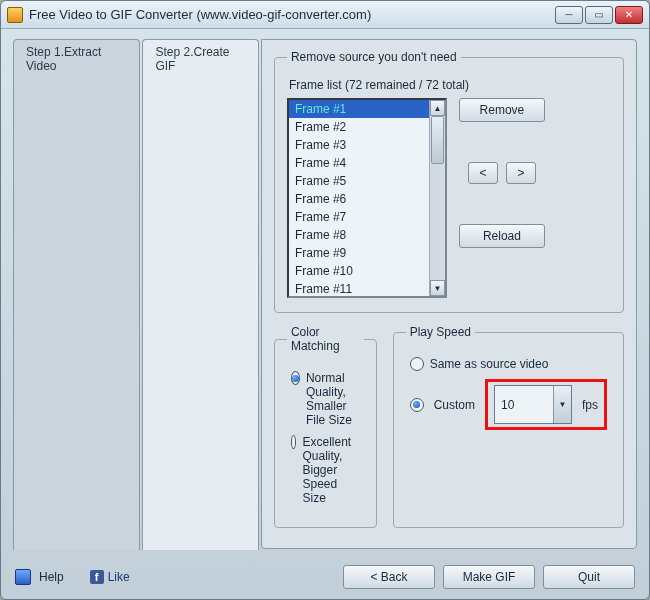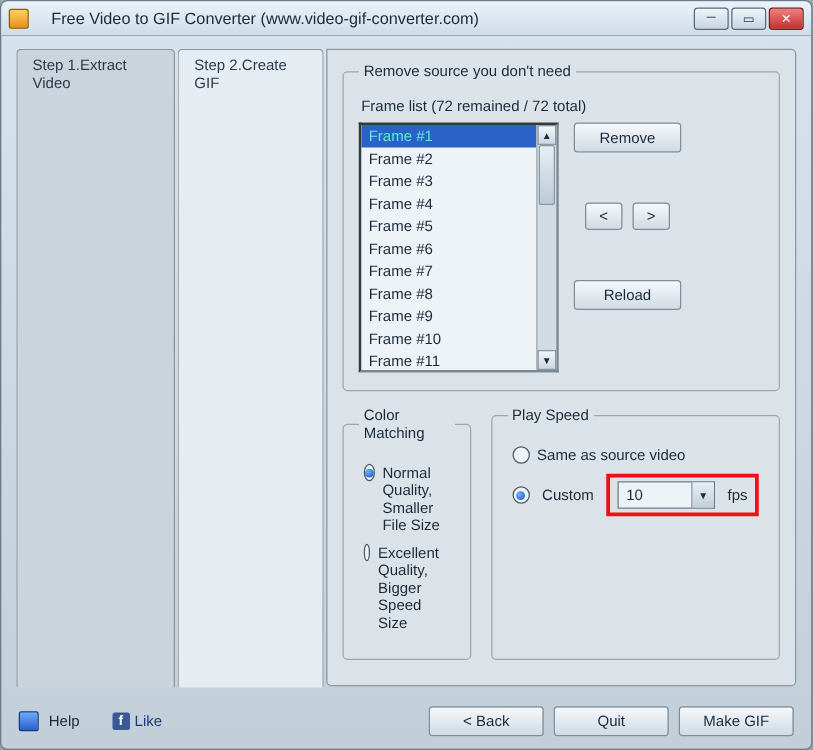--- a/index.html
+++ b/index.html
@@ -24,21 +24,20 @@
     flex-direction: column;
   }
   .titlebar {
     height: 28px;
     background: linear-gradient(#eaf2fa, #cfdde8);
     border-bottom: 1px solid #9aaab6;
     display: flex;
     align-items: center;
     padding: 0 6px;
     border-radius: 6px 6px 0 0;
-    gap: 12px;
   }
   .titlebar .app-icon {
     width: 16px; height: 16px; margin-right: 6px;
     background: linear-gradient(#ffd060,#e89020);
     border: 1px solid #806000;
     border-radius: 2px;
   }
   .titlebar .title {
     flex: 1;
     font-size: 13px;
@@ -179,21 +178,21 @@
     background:#eef3f7; display:inline-flex; align-items:center; justify-content:center;
     cursor:pointer;
   }
   .radio.checked::after {
     content:""; width:7px; height:7px; border-radius:50%;
     background: radial-gradient(circle at 35% 35%, #6fb2ff, #1350b8);
   }
   .custom-line { display:flex; align-items:center; gap:10px; }
   .combo {
     display:flex; align-items:center;
-    width: 78px; height:22px;
+    width: 78px; height:39px;
     background:#eef3f7; border:1px solid #6a7a88;
   }
   .combo .val { flex:1; padding:0 6px; }
   .combo .dd { width:18px; height:100%; border-left:1px solid #8a98a4; background:linear-gradient(#e8eef4,#c2cfd8); display:flex;align-items:center;justify-content:center; font-size:8px; cursor:pointer;}
   .redbox { border:3px solid #e11; padding:3px 6px; display:flex; align-items:center; gap:10px; }
 
   .footer {
     display:flex; align-items:center; gap:8px;
     padding: 8px 14px 10px 14px;
   }
@@ -308,17 +307,17 @@
 
   <div class="footer">
     <div class="help-icon"></div>
     <span style="margin-right:18px;cursor:pointer;">Help</span>
     <span class="fb-like">
       <span class="fb-icon">f</span>
       <span>Like</span>
     </span>
     <span class="spacer"></span>
     <div class="btn">&lt;  Back</div>
+    <div class="btn">Make GIF</div>
     <div class="btn">Quit</div>
-    <div class="btn">Make GIF</div>
   </div>
 
 </div>
 
 </body></html>

